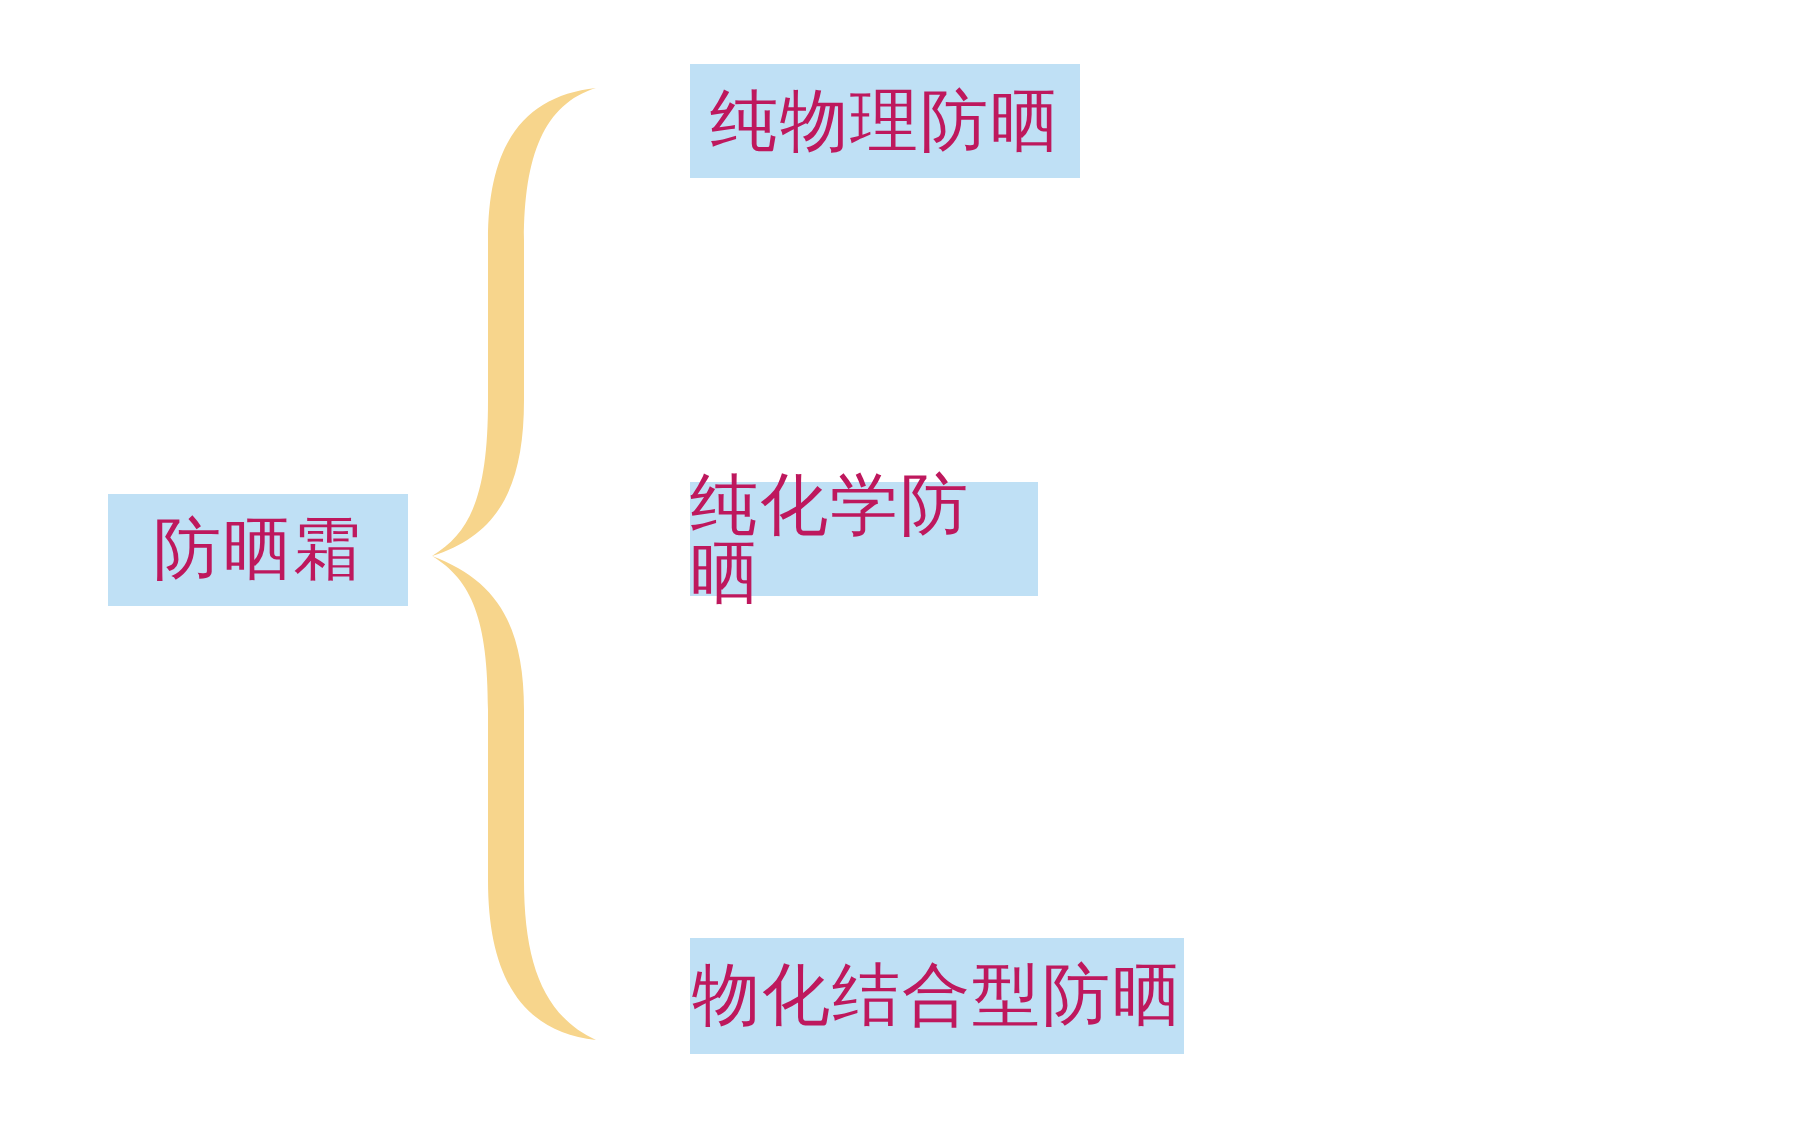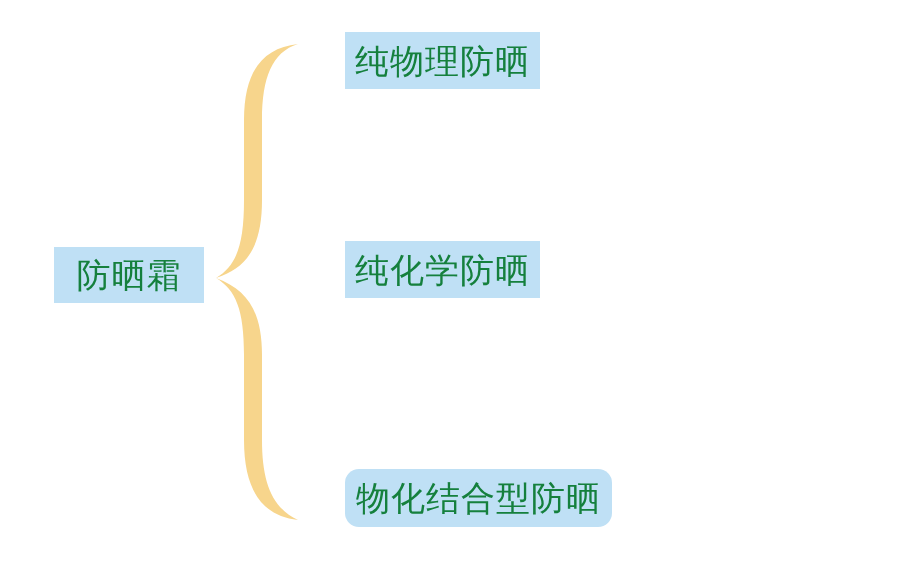--- a/index.html
+++ b/index.html
@@ -1,24 +1,24 @@
 <!DOCTYPE html>
 <html><head>
 <meta charset="utf-8">
 <style>
   html,body{margin:0;padding:0;background:#ffffff;}
   body{width:904px;height:566px;position:relative;overflow:hidden;
        font-family:"DejaVu Sans","Liberation Sans",sans-serif;}
-  .box{position:absolute;background:#bfe0f5;color:#15803d;font-size:34px;
+  .box{position:absolute;background:#bfe0f5;color:#be185d;font-size:34px;
        display:flex;align-items:center;justify-content:center;line-height:1;
        letter-spacing:1px;}
   #root{left:54px;top:247px;width:150px;height:56px;text-align:right;}
   #b1{left:345px;top:32px;width:195px;height:57px;}
-  #b2{left:345px;top:241px;width:195px;height:57px;}
-  #b3{left:345px;top:469px;width:267px;height:58px;border-radius:14px;}
+  #b2{left:345px;top:241px;width:174px;height:57px;}
+  #b3{left:345px;top:469px;width:247px;height:58px;}
   svg.brace{position:absolute;left:0;top:0;}
 </style>
 </head>
 <body>
 
 <svg class="brace" width="904" height="566">
   <path fill="#f7d58c" d="
     M 298 44
     C 272 52, 262 78, 262 120
     L 262 200

